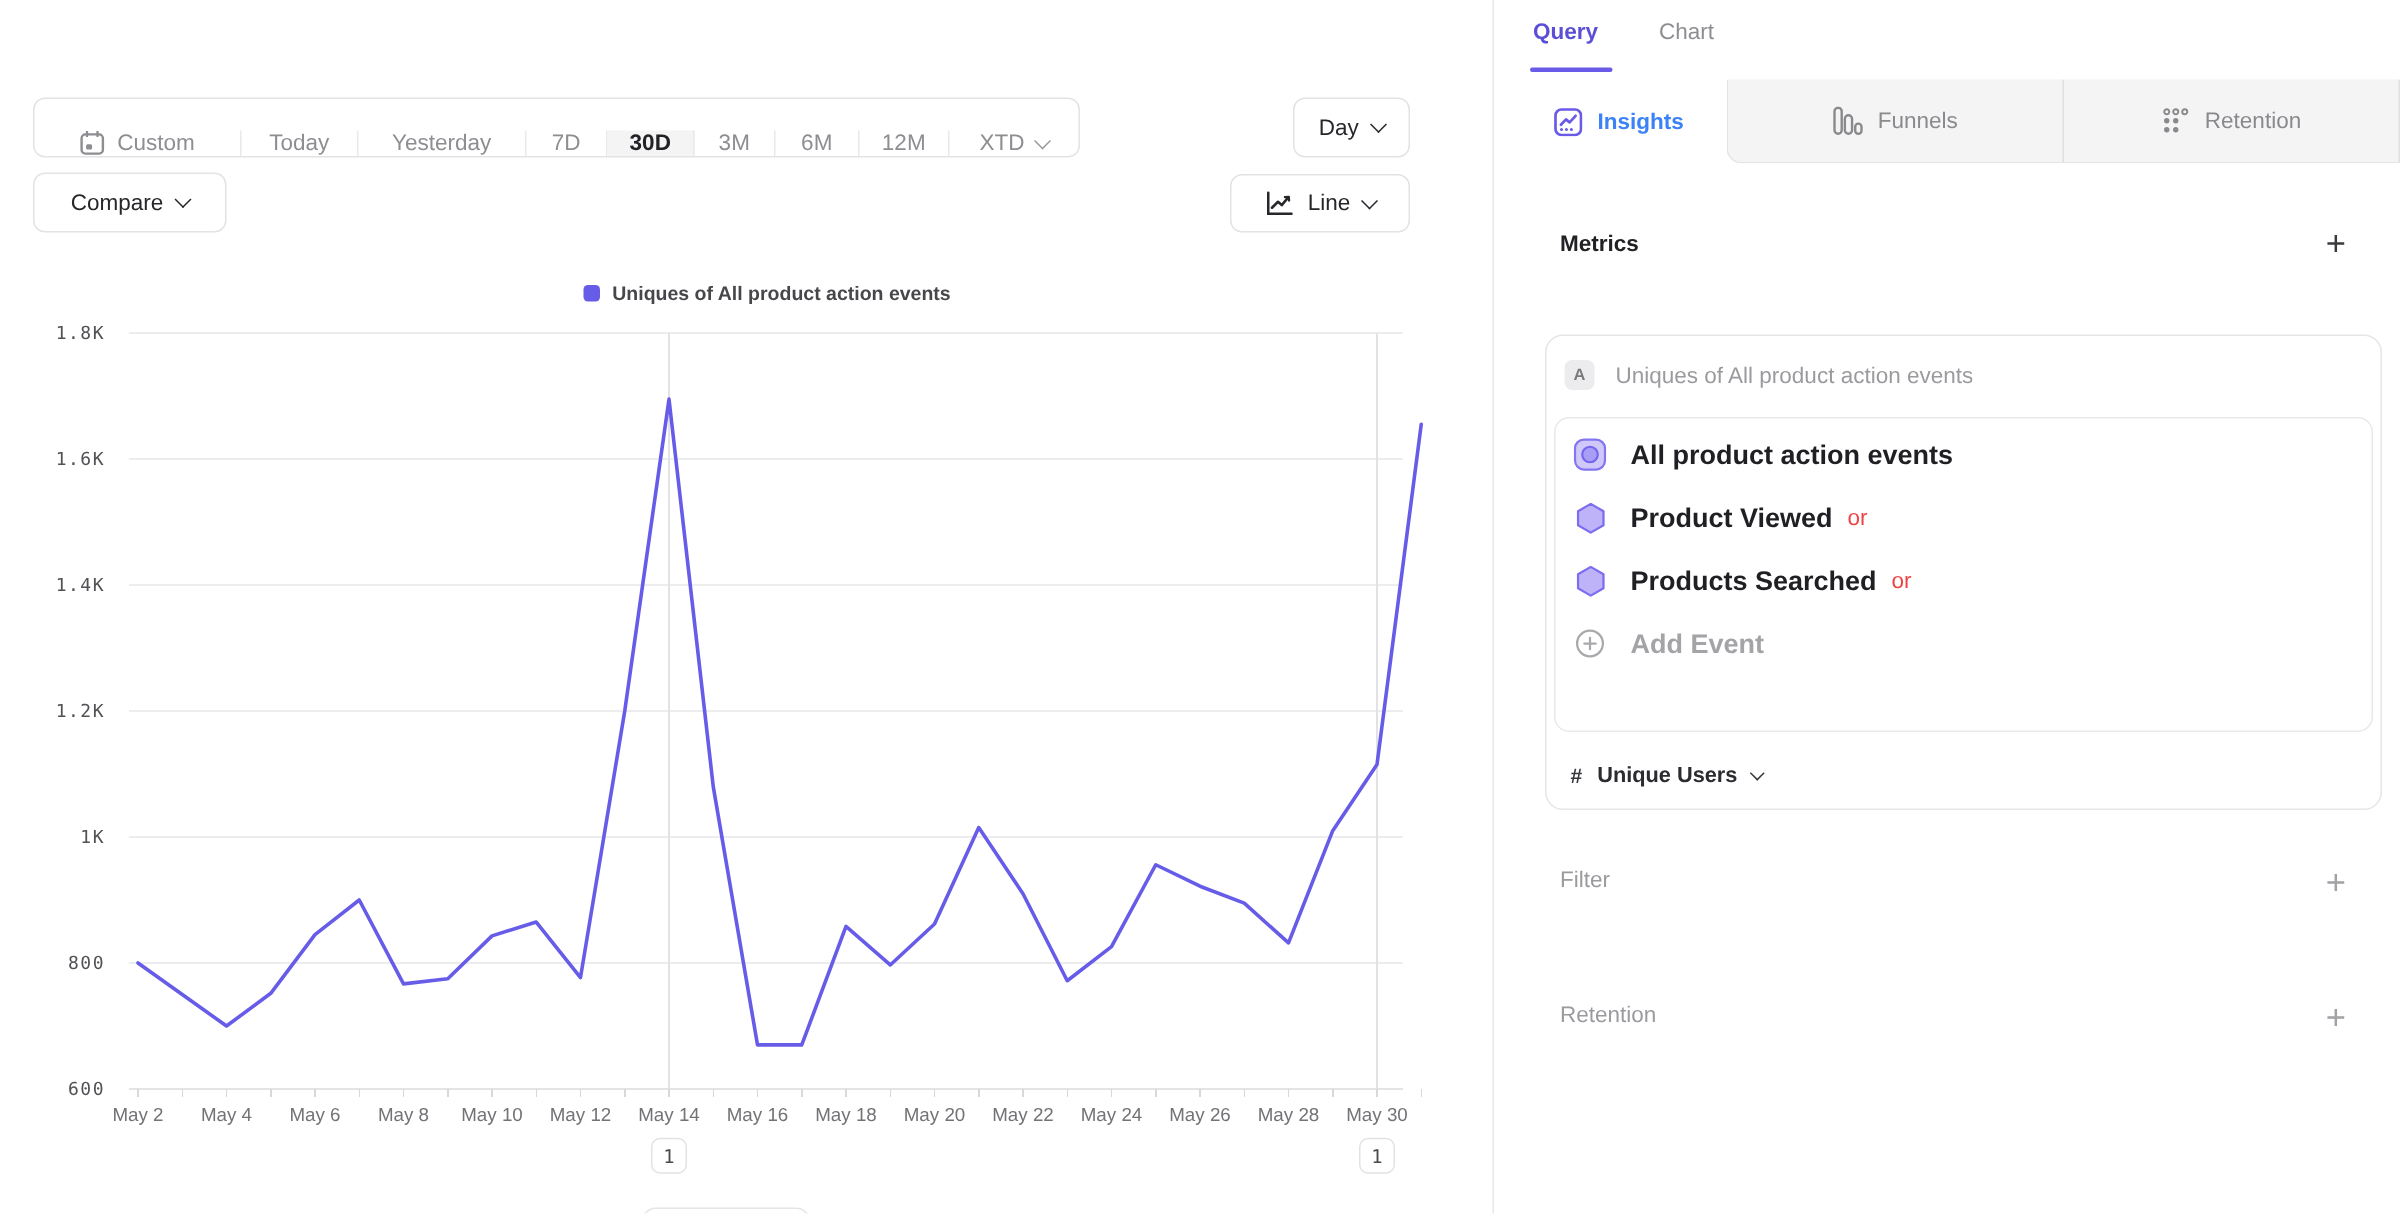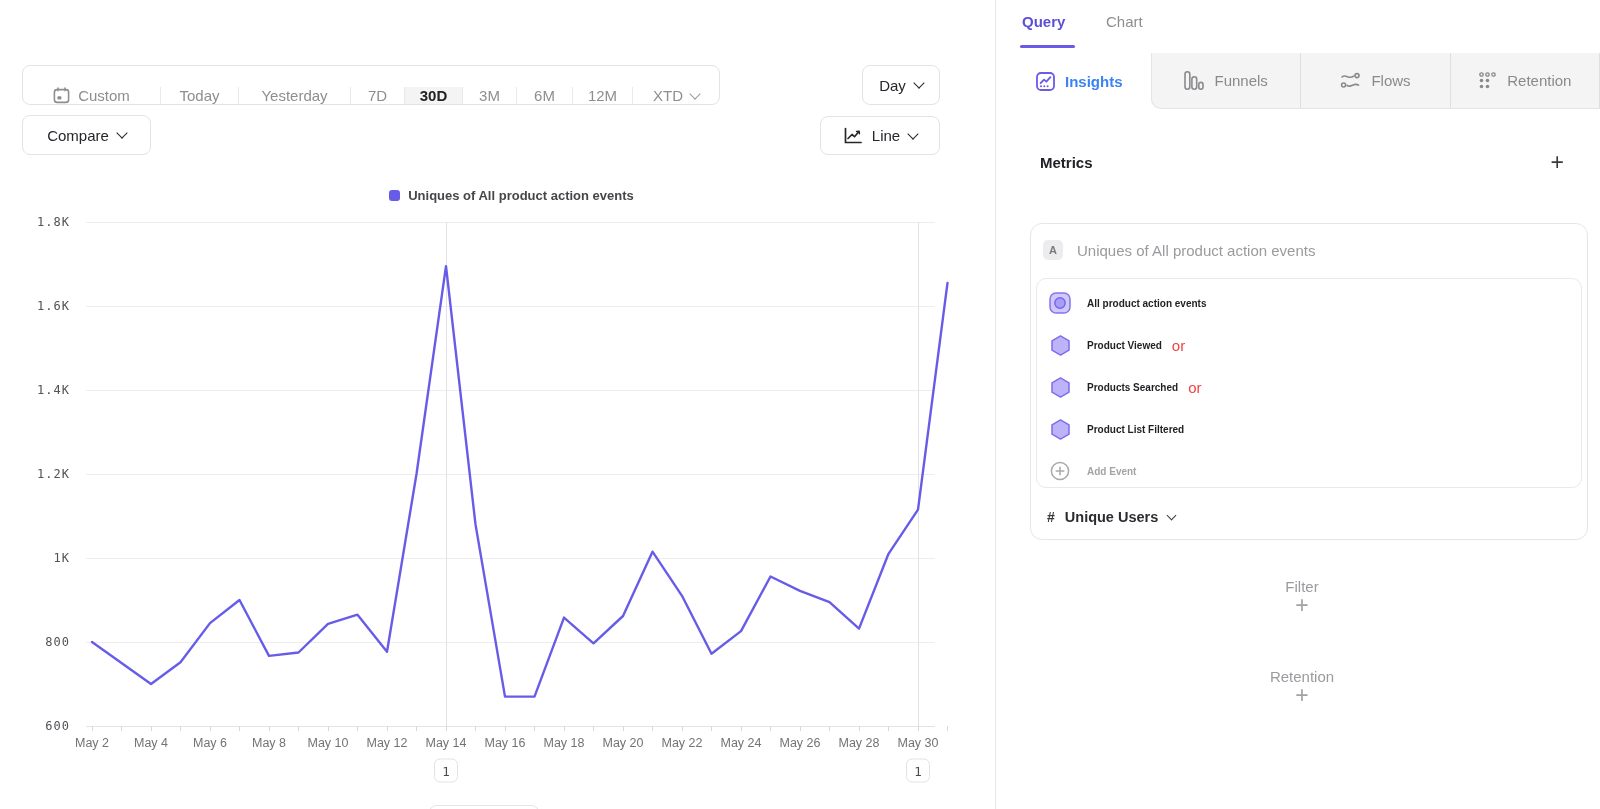--- a/index.html
+++ b/index.html
@@ -84,33 +84,33 @@
     width:20px;height:20px;background:#ececee;border-radius:5px;display:flex;align-items:center;
     justify-content:center;font-size:11px;font-weight:700;color:#7a7a7e;flex:0 0 auto;
   }
   #metric-summary{font-size:15px;color:#9b9b9f;white-space:nowrap;overflow:hidden}
   #event-box{
     position:absolute;left:5px;right:5px;top:54px;height:210px;border:1px solid #e9e9eb;
     border-radius:10px;padding-top:3px;box-sizing:border-box;background:#fff;
   }
   .event-row{height:42px;display:flex;align-items:center;padding-left:12px;gap:16px;cursor:pointer}
   .ev-icon{width:22px;height:22px;display:flex;align-items:center;justify-content:center;flex:0 0 auto}
-  .ev-name{font-size:10px;font-weight:600;color:#1f1f24}
+  .ev-name{font-size:18px;font-weight:600;color:#1f1f24}
   .ev-suffix{font-size:15px;color:#ef4444;font-weight:400;margin-left:-6px}
   .ev-add .ev-name{color:#a4a4a8;font-weight:700}
   #measure-row{
     position:absolute;left:16px;top:280px;height:26px;display:flex;align-items:center;gap:10px;cursor:pointer;
   }
   #measure-symbol{font-size:14px;font-weight:700;color:#3a3a3e}
   #measure-label{font-size:14.5px;font-weight:600;color:#2b2b30}
   #measure-row .chev{width:6px;height:6px;color:#3a3a3e}
 
   .panel-section{
-    position:absolute;left:44px;right:36px;display:flex;justify-content:space-between;align-items:center;
-    color:#9b9b9f;font-size:15px;font-weight:500;flex-direction:column;
+    position:absolute;left:44px;right:36px;display:flex;justify-content:space-between;
+    color:#9b9b9f;font-size:15px;font-weight:500;
   }
 </style>
 </head>
 <body>
 
 <div id="range-bar">
     <div class="range-seg" style="width: 138px;">
       <span style="display: flex;">
         <svg width="17" height="17" viewBox="0 0 17 17" fill="none">
   <rect x="1.4" y="2.6" width="14.2" height="12.8" rx="2.6" stroke="#8e8e92" stroke-width="1.6"></rect>
@@ -278,31 +278,20 @@
           <svg width="20" height="19" viewBox="0 0 20 19" fill="none">
             <rect x="1" y="0.8" width="4.8" height="17.4" rx="2.4" stroke="#8a8a8e" stroke-width="1.6"></rect>
             <rect x="7.9" y="5.8" width="4.8" height="12.4" rx="2.4" stroke="#8a8a8e" stroke-width="1.6"></rect>
             <rect x="14.8" y="11.4" width="4.2" height="6.8" rx="2.1" stroke="#8a8a8e" stroke-width="1.6"></rect>
           </svg>
         </span>
         <span>Funnels</span>
       </div>
       <div class="rtab">
         <span style="display:flex">
-          <svg width="21" height="19" viewBox="0 0 21 19" fill="none">
-            <path d="M2 6 C6 2.5, 9 9, 13.5 5.2" stroke="#8a8a8e" stroke-width="1.6" stroke-linecap="round"></path>
-            <circle cx="17" cy="4.6" r="2" stroke="#8a8a8e" stroke-width="1.6"></circle>
-            <circle cx="3.6" cy="14" r="2" stroke="#8a8a8e" stroke-width="1.6"></circle>
-            <path d="M7 14.4 C11 17.5, 14 11, 18.5 14.2" stroke="#8a8a8e" stroke-width="1.6" stroke-linecap="round"></path>
-          </svg>
-        </span>
-        <span>Flows</span>
-      </div>
-      <div class="rtab">
-        <span style="display:flex">
           <svg width="19" height="19" viewBox="0 0 19 19" fill="none">
             <circle cx="3.5" cy="3.5" r="1.7" stroke="#8a8a8e" stroke-width="1.3"></circle>
             <circle cx="9.5" cy="3.5" r="1.7" stroke="#8a8a8e" stroke-width="1.3"></circle>
             <circle cx="15.5" cy="3.5" r="1.7" stroke="#8a8a8e" stroke-width="1.3"></circle>
             <circle cx="3.5" cy="9.5" r="1.8" fill="#8a8a8e"></circle>
             <circle cx="9.5" cy="9.5" r="1.8" fill="#8a8a8e"></circle>
             <circle cx="3.5" cy="15.5" r="1.8" fill="#8a8a8e"></circle>
             <circle cx="9.5" cy="15.5" r="1.8" fill="#8a8a8e"></circle>
           </svg>
         </span>
@@ -343,28 +332,20 @@
         </div>
         <div class="event-row">
           <span class="ev-icon">
             <svg width="19" height="21" viewBox="0 0 19 21" fill="none">
      <polygon points="9.5,0.9 18,5.8 18,15.2 9.5,20.1 1,15.2 1,5.8" fill="#beb3f8" stroke="#7c6df0" stroke-width="1.5" stroke-linejoin="round"></polygon>
             </svg>
           </span>
           <span class="ev-name">Products Searched</span>
           <span class="ev-suffix">or</span>
         </div>
-        <div class="event-row">
-          <span class="ev-icon">
-            <svg width="19" height="21" viewBox="0 0 19 21" fill="none">
-     <polygon points="9.5,0.9 18,5.8 18,15.2 9.5,20.1 1,15.2 1,5.8" fill="#beb3f8" stroke="#7c6df0" stroke-width="1.5" stroke-linejoin="round"></polygon>
-            </svg>
-          </span>
-          <span class="ev-name">Product List Filtered</span>
-        </div>
         <div class="event-row ev-add">
         <span class="ev-icon">
           <svg width="20" height="20" viewBox="0 0 20 20" fill="none">
             <circle cx="10" cy="10" r="8.6" stroke="#a9a9ad" stroke-width="1.5"></circle>
             <path d="M10 6.2 V13.8 M6.2 10 H13.8" stroke="#a9a9ad" stroke-width="1.5" stroke-linecap="round"></path>
           </svg>
         </span>
         <span class="ev-name">Add Event</span>
       </div>
     </div>

